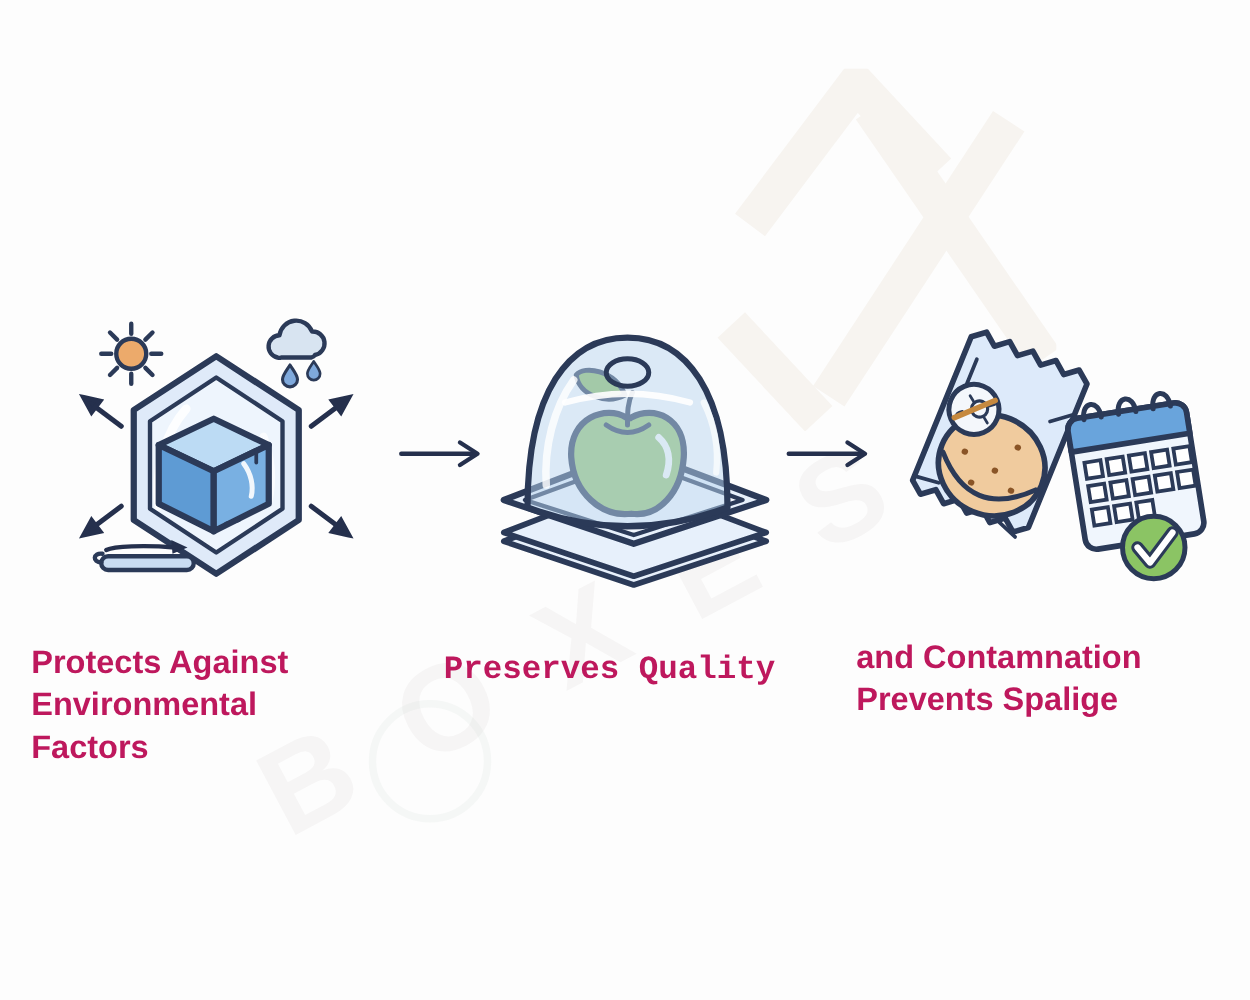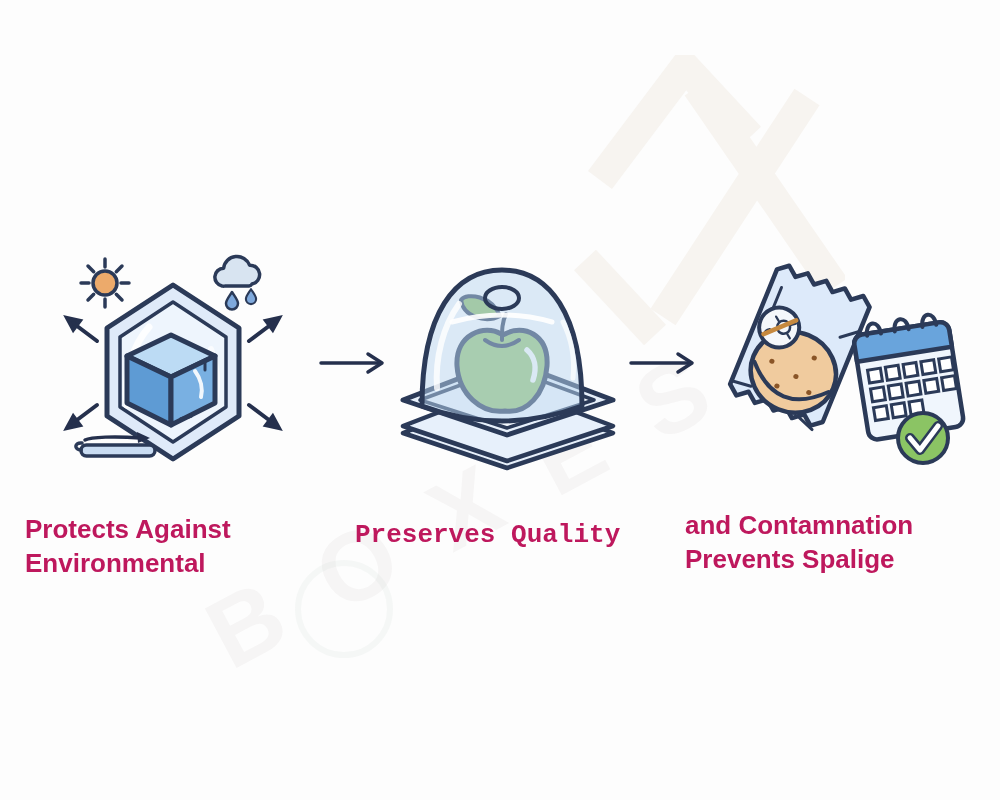--- a/index.html
+++ b/index.html
@@ -113,20 +113,21 @@
       <g>
         <path d="M40,187 C46,184 70,183 95,185" fill="none" stroke="#25304d" stroke-width="3.5" stroke-linecap="round"></path>
         <polygon points="105,185 92,179 93,190" fill="#25304d"></polygon>
         <rect x="36" y="192" width="74" height="11" rx="5.5" fill="#c9dcf2" stroke="#2b3a58" stroke-width="3.5"></rect>
         <path d="M36,197 C29,197 29,189 37,190" fill="none" stroke="#2b3a58" stroke-width="3.5" stroke-linecap="round"></path>
       </g>
     </svg>
     <div class="step-label">
       <div>Protects Against</div>
       <div>Environmental</div>
+      <div>Factors</div>
     </div>
   </div>
 
   <svg class="connector connector-1" width="80" height="24" viewBox="0 0 80 24">
     <path d="M3,12 L62,12" stroke="#25304d" stroke-width="3.5" stroke-linecap="round"></path>
     <path d="M50,3 L64,12 L50,21" fill="none" stroke="#25304d" stroke-width="3.5" stroke-linecap="round" stroke-linejoin="round"></path>
   </svg>
 
   <div class="step step-2">
     <svg class="step-icon" width="220" height="215" viewBox="0 0 220 215">

